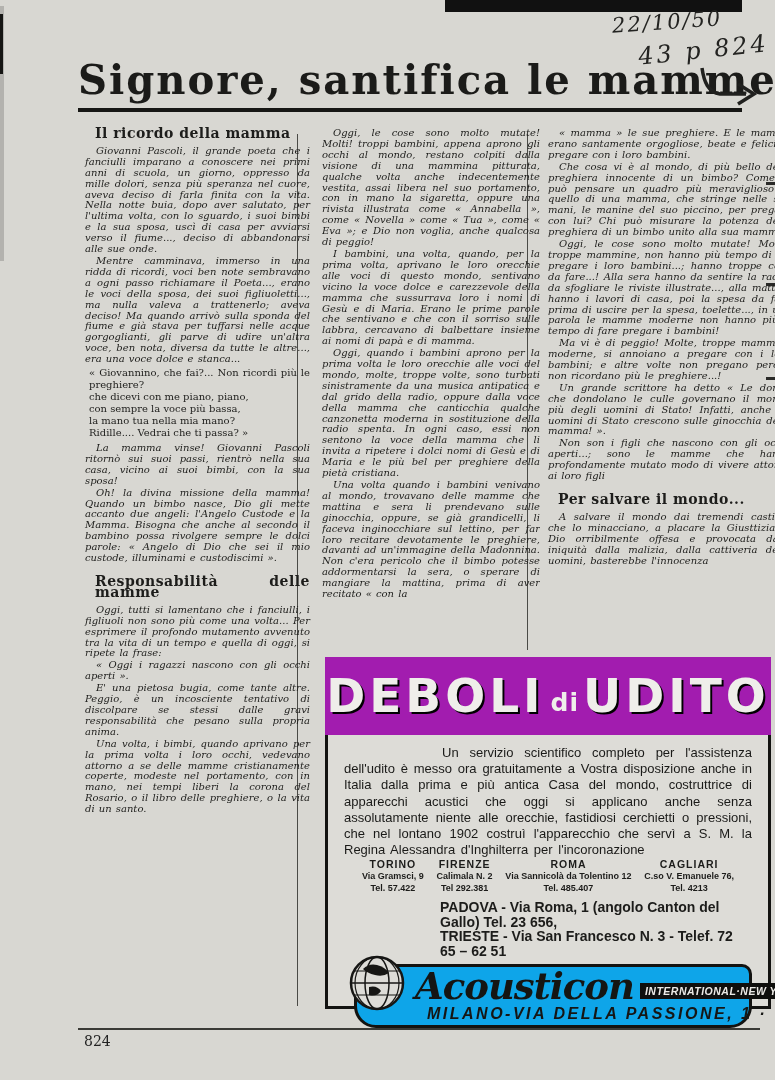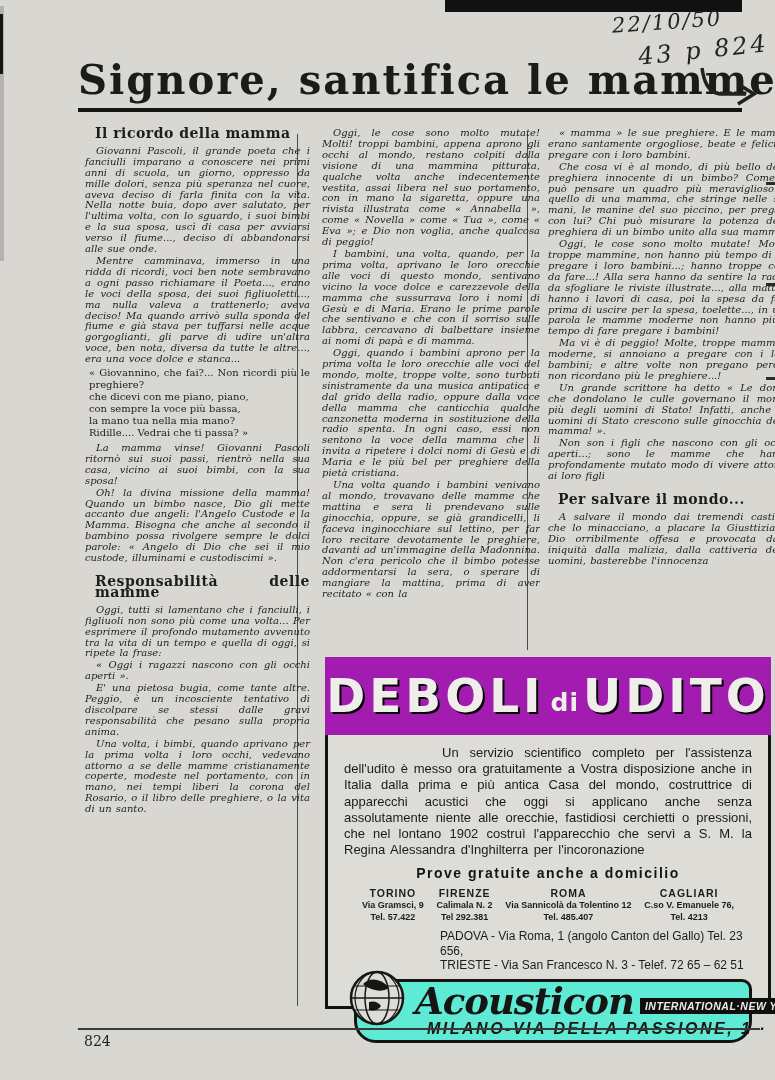--- a/index.html
+++ b/index.html
@@ -53,24 +53,24 @@
   }
   .ad-body .lead{
     margin:0;font-size:13px;line-height:16.2px;text-align:justify;text-indent:98px;
     color:#1a1a18;word-spacing:2px;
   }
   .ad-sub{margin:7px 0 6px 0;text-align:center;font-weight:bold;font-size:14px;letter-spacing:1.5px;color:#141412;}
   .cities{display:flex;justify-content:space-between;margin:0 18px;}
   .city{text-align:center;font-weight:bold;color:#1c1c1a;}
   .city .nm{font-size:10.5px;letter-spacing:1px;}
   .city .ad1,.city .ad2{font-size:9px;line-height:12px;}
-  .pd-lines{margin:6px 0 0 96px;font-size:12px;font-weight:normal;line-height:14.5px;color:#1c1c1a;}
+  .pd-lines{margin:6px 0 0 96px;font-size:14px;font-weight:bold;line-height:14.5px;color:#1c1c1a;}
   .brandband{
     position:relative;margin:6px 0 0 10px;height:58px;border:3px solid #131311;
-    border-radius:10px 10px 22px 22px;background:#5eead4;
+    border-radius:10px 10px 22px 22px;background:#0ea5e9;
   }
   .globe{position:absolute;left:-12px;top:-16px;}
   .brandrow{position:absolute;left:58px;top:0px;display:flex;align-items:flex-end;}
   .brand-script{
     font-family:"DejaVu Serif",serif;font-style:italic;font-weight:bold;font-size:37px;
     line-height:38px;color:#151513;letter-spacing:-1px;
   }
   .brand-intl{
     margin:0 0 6px 6px;background:#0f0f0d;color:#eceae6;font-style:italic;font-weight:bold;
     font-family:"Liberation Sans",sans-serif;font-size:10.5px;padding:2px 5px;letter-spacing:0.5px;
@@ -150,21 +150,20 @@
   </div>
 
   <div id="ad">
     <div class="ad-band">
       <span class="big">DEBOLI</span>
       <span class="small">di</span>
       <span class="big">UDITO</span>
     </div>
     <div class="ad-body">
       <p class="lead">Un servizio scientifico completo per l'assistenza dell'udito è messo ora gratuitamente a Vostra disposizione anche in Italia dalla prima e più antica Casa del mondo, costruttrice di apparecchi acustici che oggi si applicano anche senza assolutamente niente alle orecchie, fastidiosi cerchietti o pressioni, che nel lontano 1902 costruì l'apparecchio che servì a S. M. la Regina Alessandra d'Inghilterra per l'incoronazione</p>
-      <div class="ad-sub">Prove gratuite anche a domicilio</div>
       <div class="cities">
         <div class="city">
           <div class="nm">TORINO</div>
           <div class="ad1">Via Gramsci, 9</div>
           <div class="ad2">Tel. 57.422</div>
         </div>
         <div class="city">
           <div class="nm">FIRENZE</div>
           <div class="ad1">Calimala N. 2</div>
           <div class="ad2">Tel 292.381</div>

